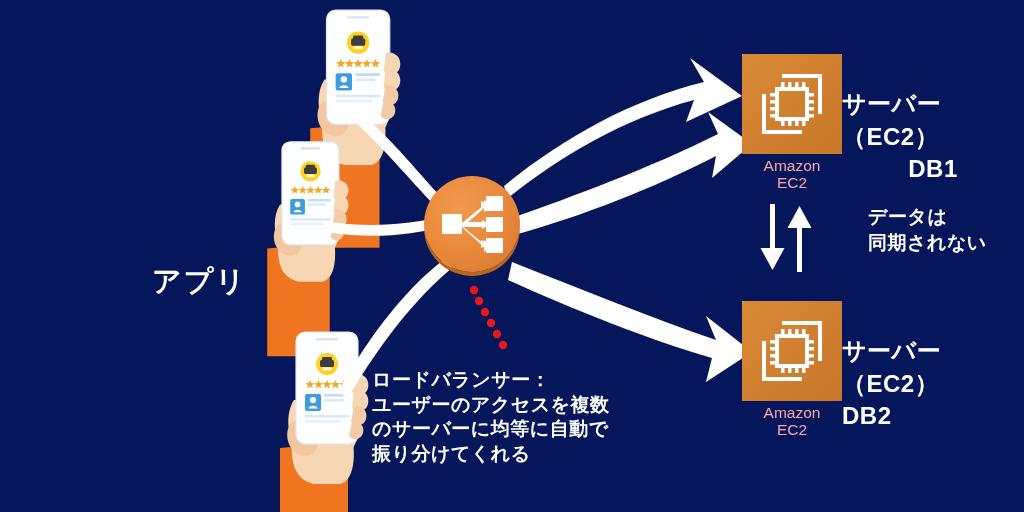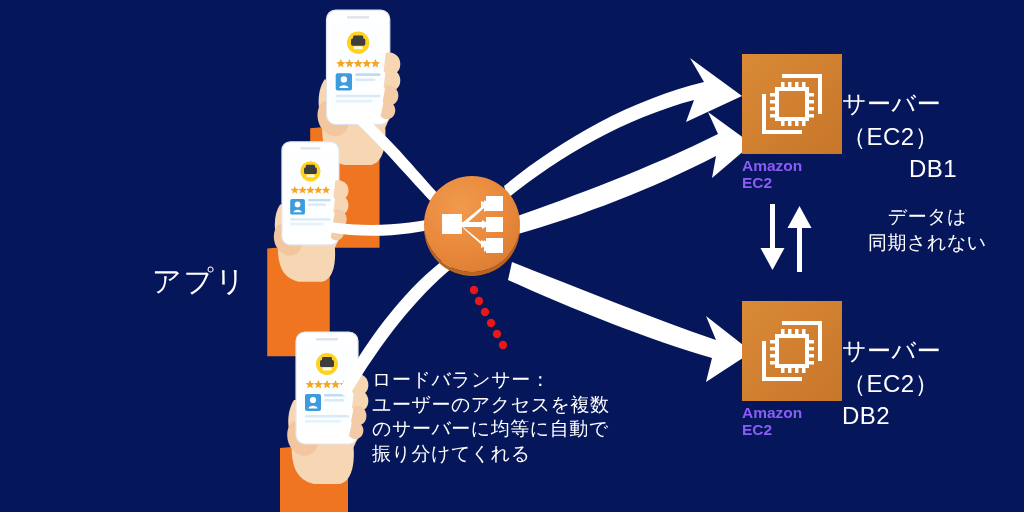--- a/index.html
+++ b/index.html
@@ -15,21 +15,21 @@
     overflow: hidden;
     font-family: "Liberation Sans", "DejaVu Sans", sans-serif;
   }
 
   
   .abs { position: absolute; }
 
   
   .label-white {
     color: #ffffff;
-    font-weight: normal;
+    font-weight: bold;
     letter-spacing: 0.5px;
     line-height: 1.28;
     white-space: pre-line;
   }
   #app-label {
     left: 152px;
     top: 250px;
     font-size: 29px;
     letter-spacing: 2px;
     margin-top: 13px;
@@ -47,42 +47,41 @@
     top: 303px;
     font-size: 24px;
     line-height: 1.35;
   }
   #server2-label .l2 { display: block; text-align: left; }
   #sync-label {
     left: 868px;
     top: 204px;
     font-size: 19px;
     line-height: 1.38;
-    text-align: center;
   }
   #lb-caption {
     left: 372px;
     top: 368px;
     font-size: 19px;
     line-height: 1.30;
   }
 
   
   .ec2-tile { width: 100px; height: 100px; }
   .ec2-box {
     width: 100px;
     height: 100px;
     background: linear-gradient(135deg, #d98a36 0%, #c8762a 100%);
     position: relative;
   }
   .ec2-caption {
-    color: #8b5cf6;
+    color: #fca5a5;
     font-size: 15.5px;
-    font-weight: bold;
-    text-align: left;
+    font-weight: normal;
+    text-align: center;
     line-height: 1.12;
     width: 100px;
     margin-top: 3px;
     white-space: pre-line;
   }
   #ec2-top { left: 742px; top: 54px; }
   #ec2-bottom { left: 742px; top: 301px; }
 
   
   #lb-icon {

